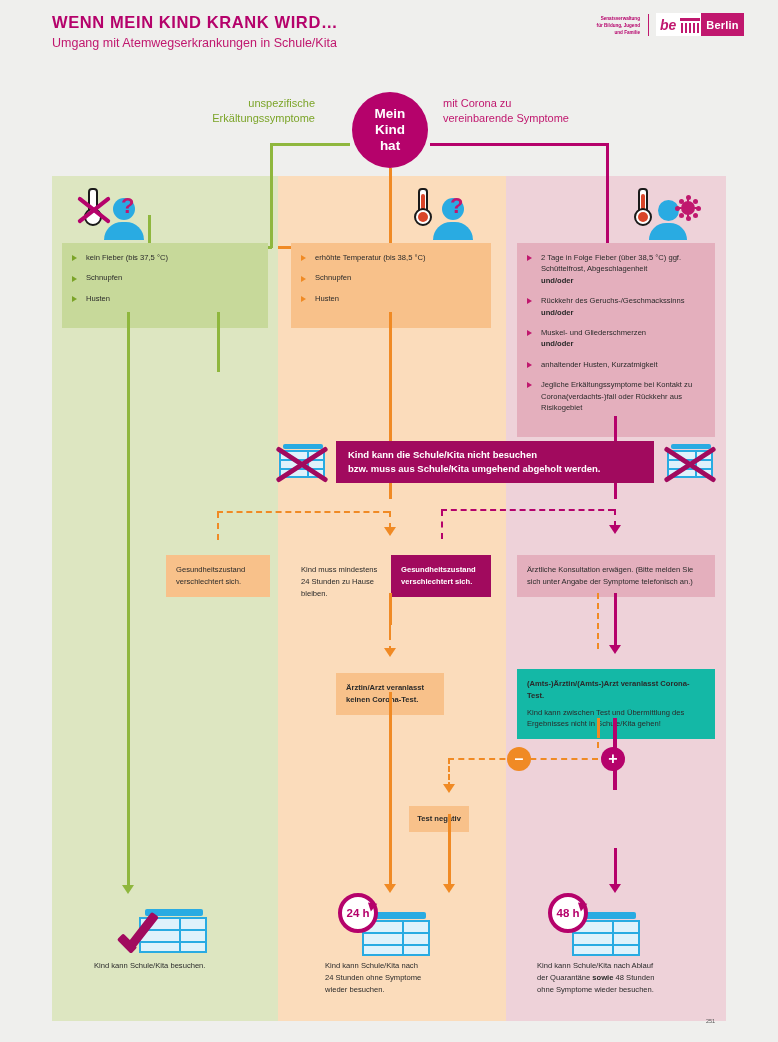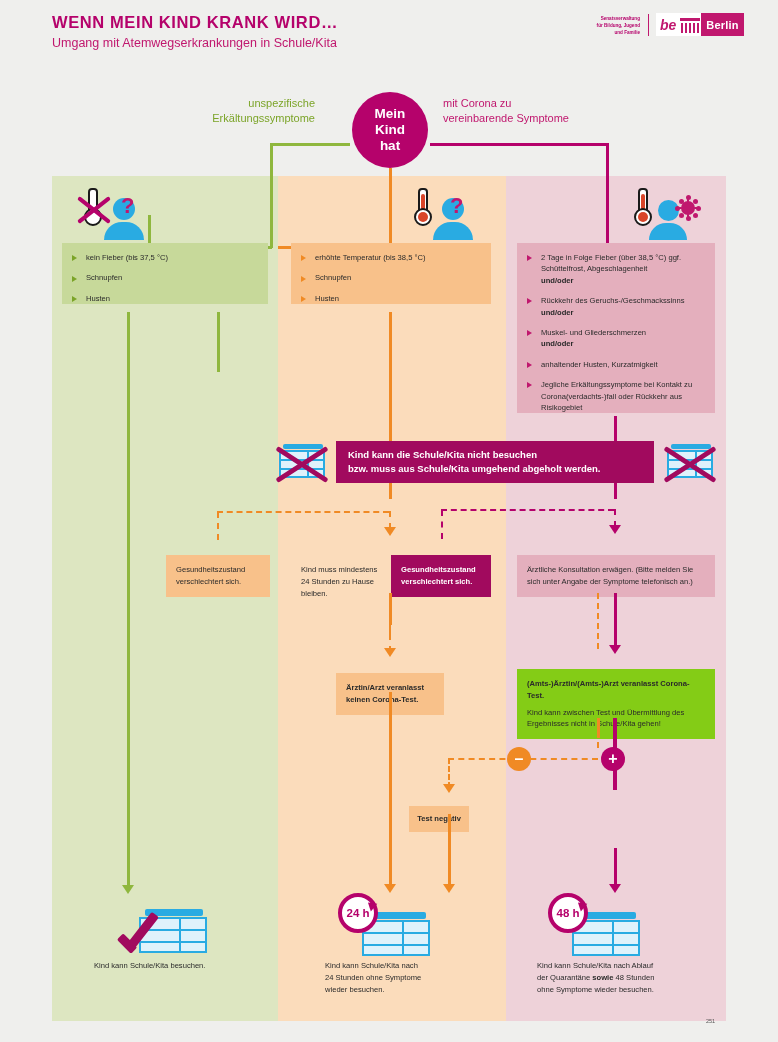--- a/index.html
+++ b/index.html
@@ -78,21 +78,21 @@
   .arrow-o { border-top: 9px solid #f08a24; }
   .arrow-p { border-top: 9px solid #b5026b; }
   .dash-o {
     border-top: 2.5px dashed #f08a24;
   }
   .dash-o-v { border-left: 2.5px dashed #f08a24; }
   .dash-p { border-top: 2.5px dashed #b5026b; }
   .dash-p-v { border-left: 2.5px dashed #b5026b; }
 
   
-  .sym-box { position: absolute; padding: 9px 10px 0 10px; }
+  .sym-box { position: absolute; padding: 9px 10px 24px 10px; }
   #sym-green  { left: 62px;  top: 243px; width: 206px; background: #c7d99a; }
   #sym-orange { left: 291px; top: 243px; width: 200px; background: #f8c18a; }
   #sym-pink   { left: 517px; top: 243px; width: 198px; background: #e4afbd; }
   .sym-item {
     position: relative; padding-left: 14px; margin-bottom: 9px;
     font-size: 7.6px; line-height: 1.5; color: #2a2a2a;
   }
   .sym-item:last-child { margin-bottom: 0; }
   .sym-item::before {
     content: ""; position: absolute; left: 0; top: 3.2px;
@@ -154,21 +154,21 @@
     line-height: 1.45; display: flex; align-items: center; padding: 0 12px;
   }
 
   
   .cbox { position: absolute; padding: 9px 10px; font-size: 7.6px; line-height: 1.55; color: #2a2a2a; margin-top: 16px; }
   #box-green-worse  { left: 166px; top: 539px; width: 104px; background: #f8c18a; }
   #box-orange-stay  { left: 291px; top: 539px; width: 100px; background: #fbdcbb; }
   #box-orange-worse { left: 391px; top: 539px; width: 100px; background: #a10a5e; color: #fff; font-weight: bold; }
   #box-pink-consult { left: 517px; top: 539px; width: 198px; background: #e4afbd; }
   #box-no-test      { left: 336px; top: 657px; width: 108px; background: #f8c18a; font-weight: bold; }
-  #box-corona-test  { left: 517px; top: 653px; width: 198px; background: #84cc16; }
+  #box-corona-test  { left: 517px; top: 653px; width: 198px; background: #14b8a6; }
   #box-test-neg     { left: 409px; top: 790px; width: 60px; background: #f8c18a;
                       font-weight: bold; text-align: center; padding: 7px 6px; }
   #box-test-pos     { left: 517px; top: 790px; width: 198px; background: #e4afbd; }
   .bx-strong { font-weight: bold; display: block; margin-bottom: 5px; }
 
   
   .signbadge {
     position: absolute; width: 24px; height: 24px; border-radius: 50%;
     display: flex; align-items: center; justify-content: center;
     color: #fff; font-weight: bold; font-size: 16px; line-height: 1;

